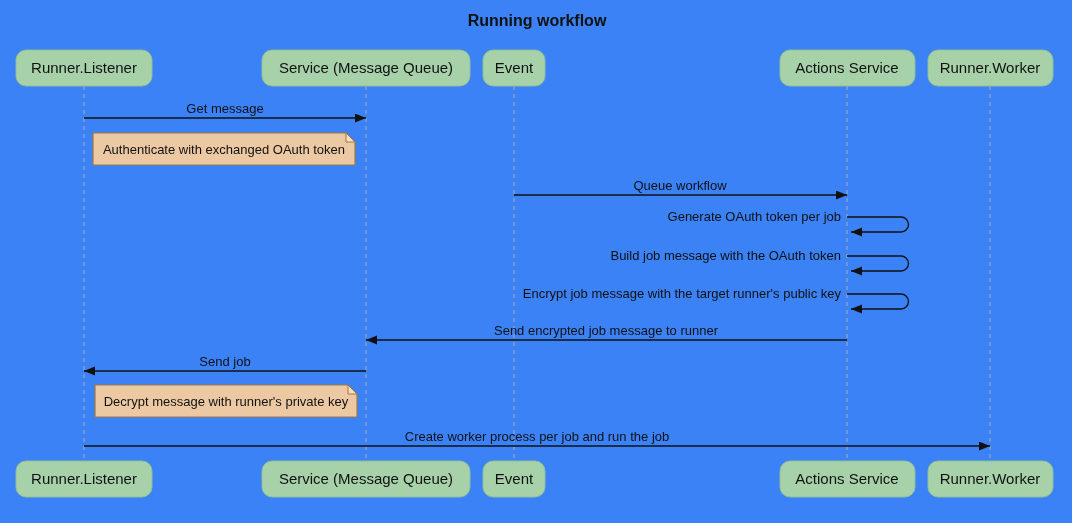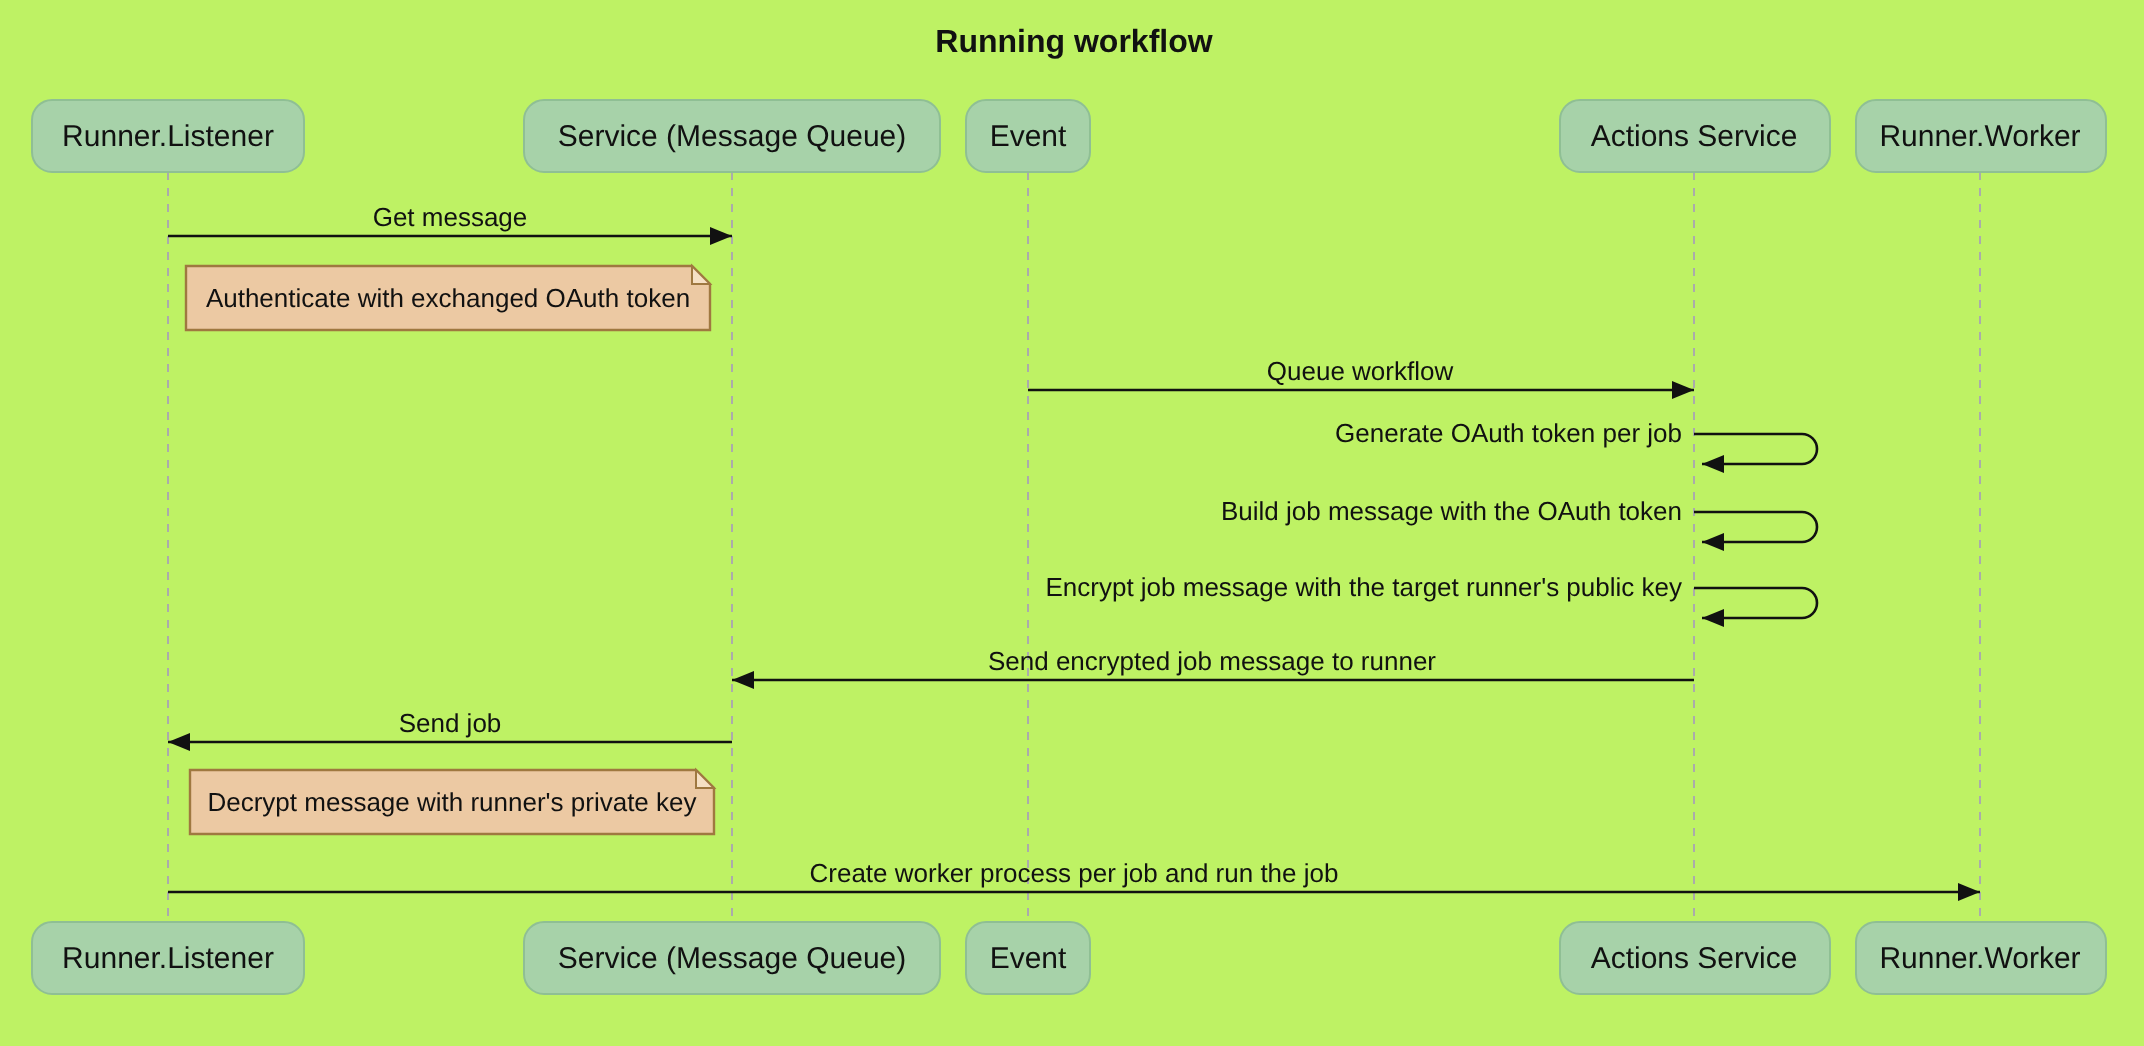--- a/index.html
+++ b/index.html
@@ -1,19 +1,19 @@
 <!DOCTYPE html>
 <html><head>
 <meta charset="utf-8">
 <style>
   html,body{margin:0;padding:0;background:#ffffff;}
   .canvas{
     position:relative;
     width:1072px;height:523px;
-    background:#bef264;
+    background:#3b82f6;
     font-family:"Liberation Sans", sans-serif;
     overflow:hidden;
   }
   svg{display:block;}
   text{fill:#111111;}
   .title-text{font-size:16px;font-weight:700;}
   .actor-rect{stroke:#8fbf94;stroke-width:1;}
   .actor-text{font-size:15px;}
   .lifeline{stroke:#ababab;stroke-width:1;stroke-dasharray:4 4;fill:none;}
   .msg-line{stroke:#111111;stroke-width:1.3;fill:none;}

